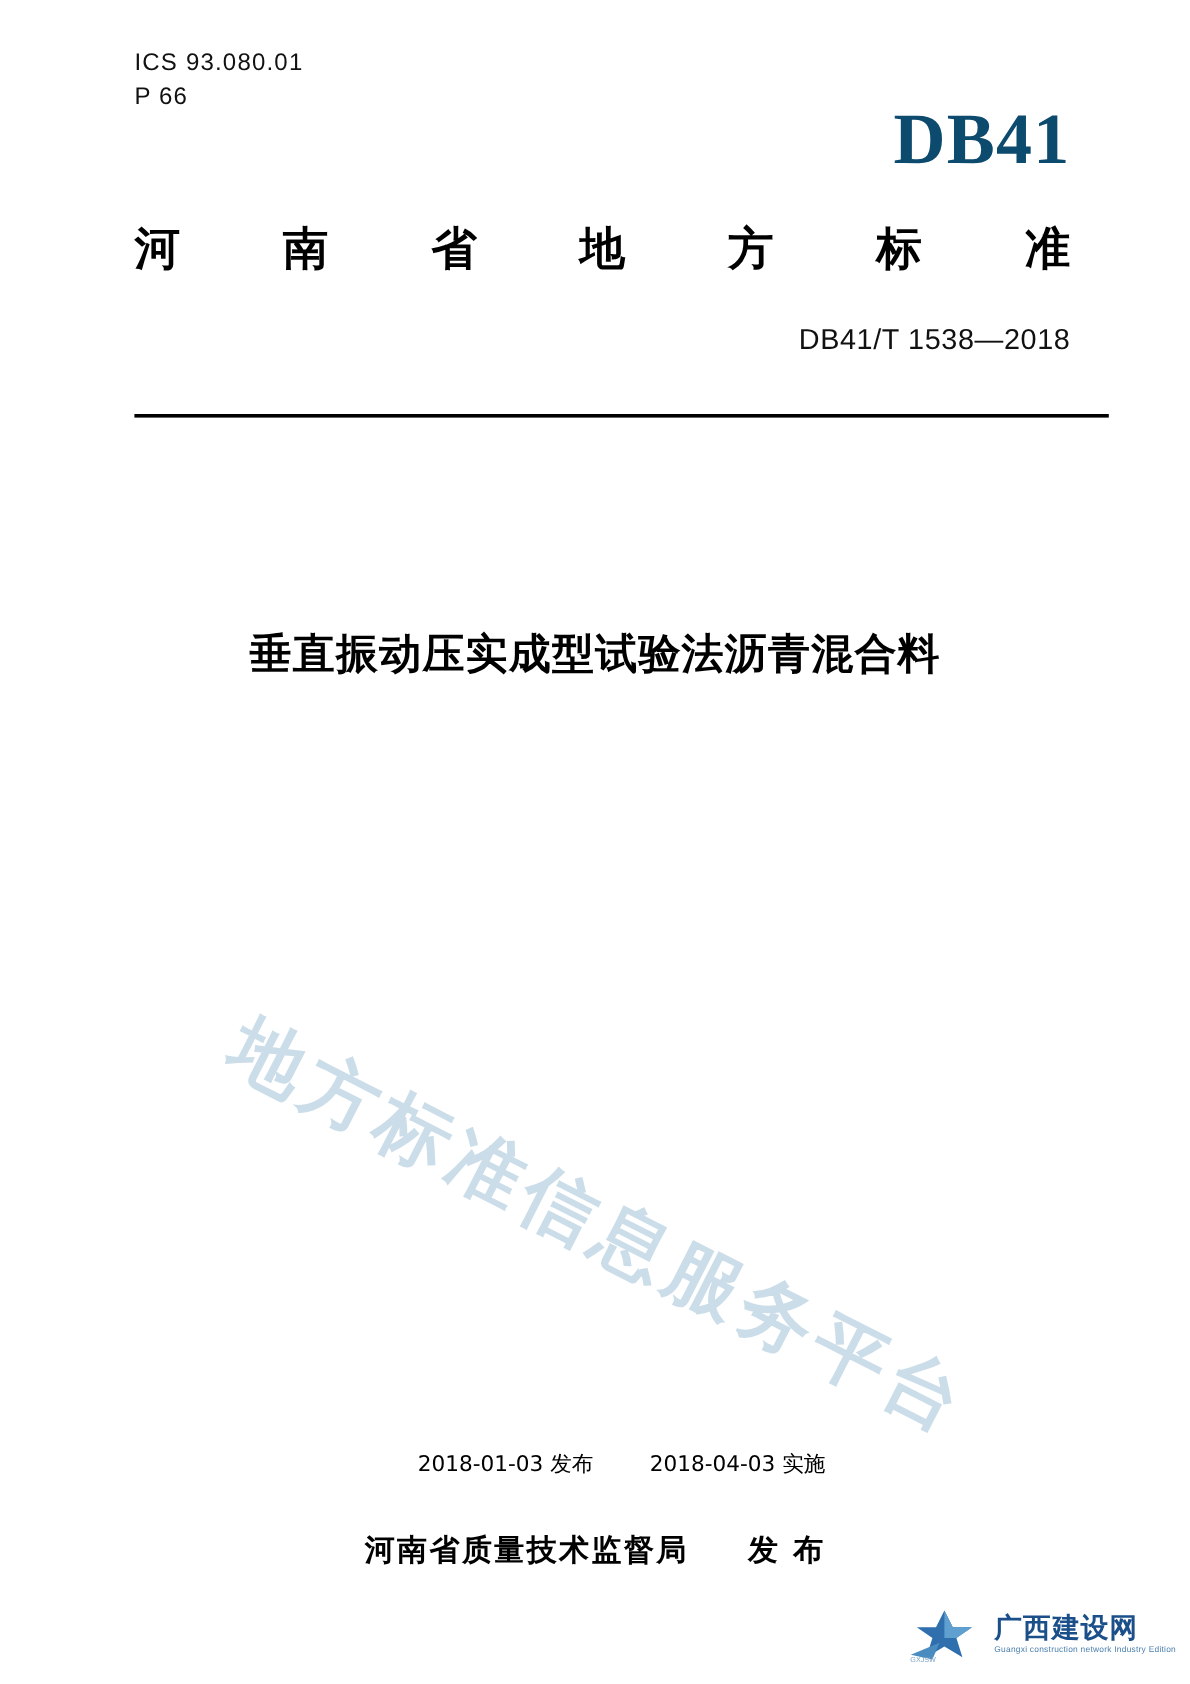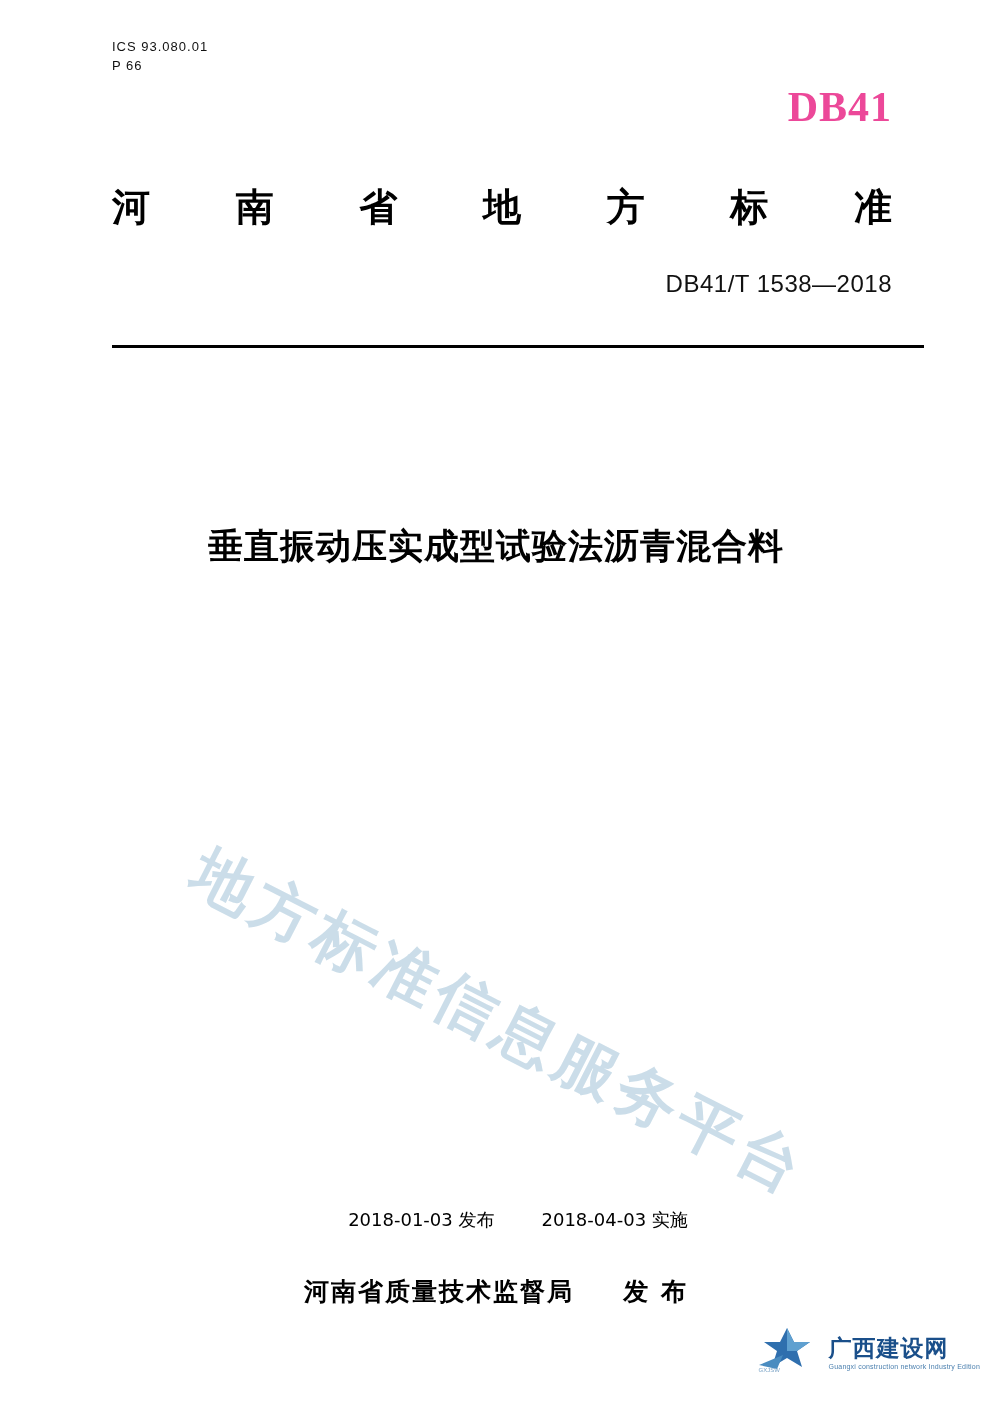--- a/index.html
+++ b/index.html
@@ -21,36 +21,36 @@
     height: 1403px;
     box-sizing: border-box;
   }
 
   
   .ics-block {
     position: absolute;
     left: 112px;
     top: 38px;
     font-family: "Liberation Sans", sans-serif;
-    font-size: 13px;
+    font-size: 20px;
     letter-spacing: 1px;
     line-height: 1.45;
     color: #111;
   }
   .ics-line { white-space: pre; }
 
   .db41 {
     position: absolute;
     right: 100px;
     top: 86px;
     font-family: "Liberation Serif", serif;
     font-weight: bold;
-    font-size: 42px;
-    letter-spacing: 1px;
-    color: #ec4899;
+    font-size: 60px;
+    letter-spacing: 1px;
+    color: #0c4a6e;
     line-height: 1;
   }
 
   .prov-std {
     position: absolute;
     left: 112px;
     top: 182px;
     width: 780px;
     font-family: "DejaVu Sans", sans-serif;
     font-weight: bold;
@@ -140,23 +140,23 @@
     font-size: 25px;
     letter-spacing: 2px;
     color: #000;
   }
   .publisher .gap { display: inline-block; width: 28px; }
 
   
   .corner-logo {
     position: absolute;
     right: 12px;
-    bottom: 32px;
-    display: flex;
-    align-items: flex-end;
+    bottom: 18px;
+    display: flex;
+    align-items: center;
     gap: 16px;
   }
   .corner-logo .star-wrap {
     width: 56px;
     height: 46px;
     position: relative;
     flex: none;
   }
   .corner-logo .star-wrap svg { display: block; }
   .corner-logo .logo-text {

